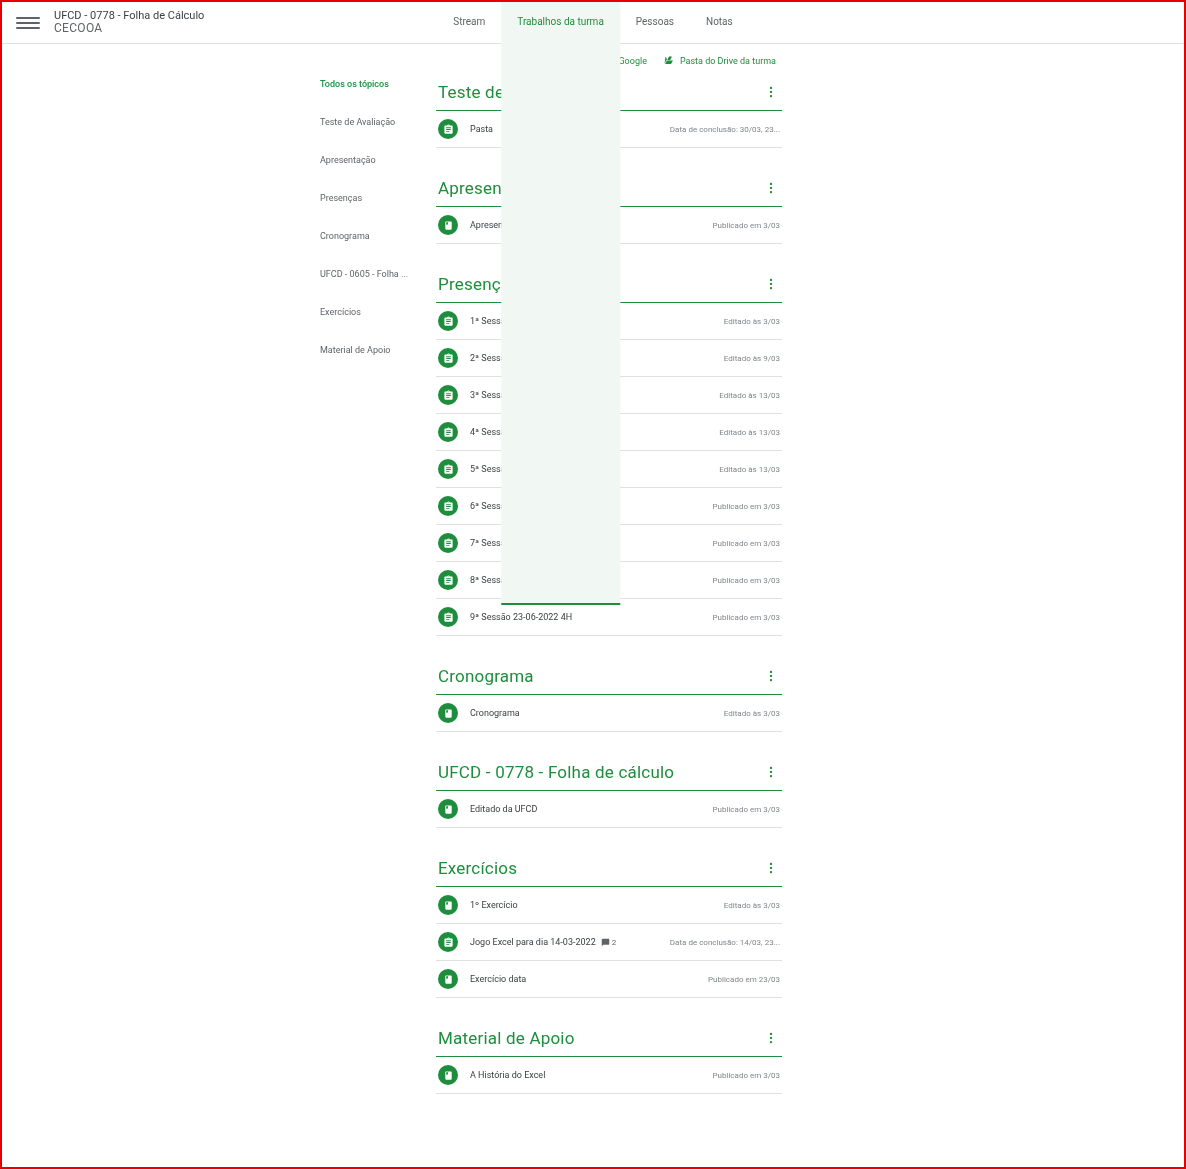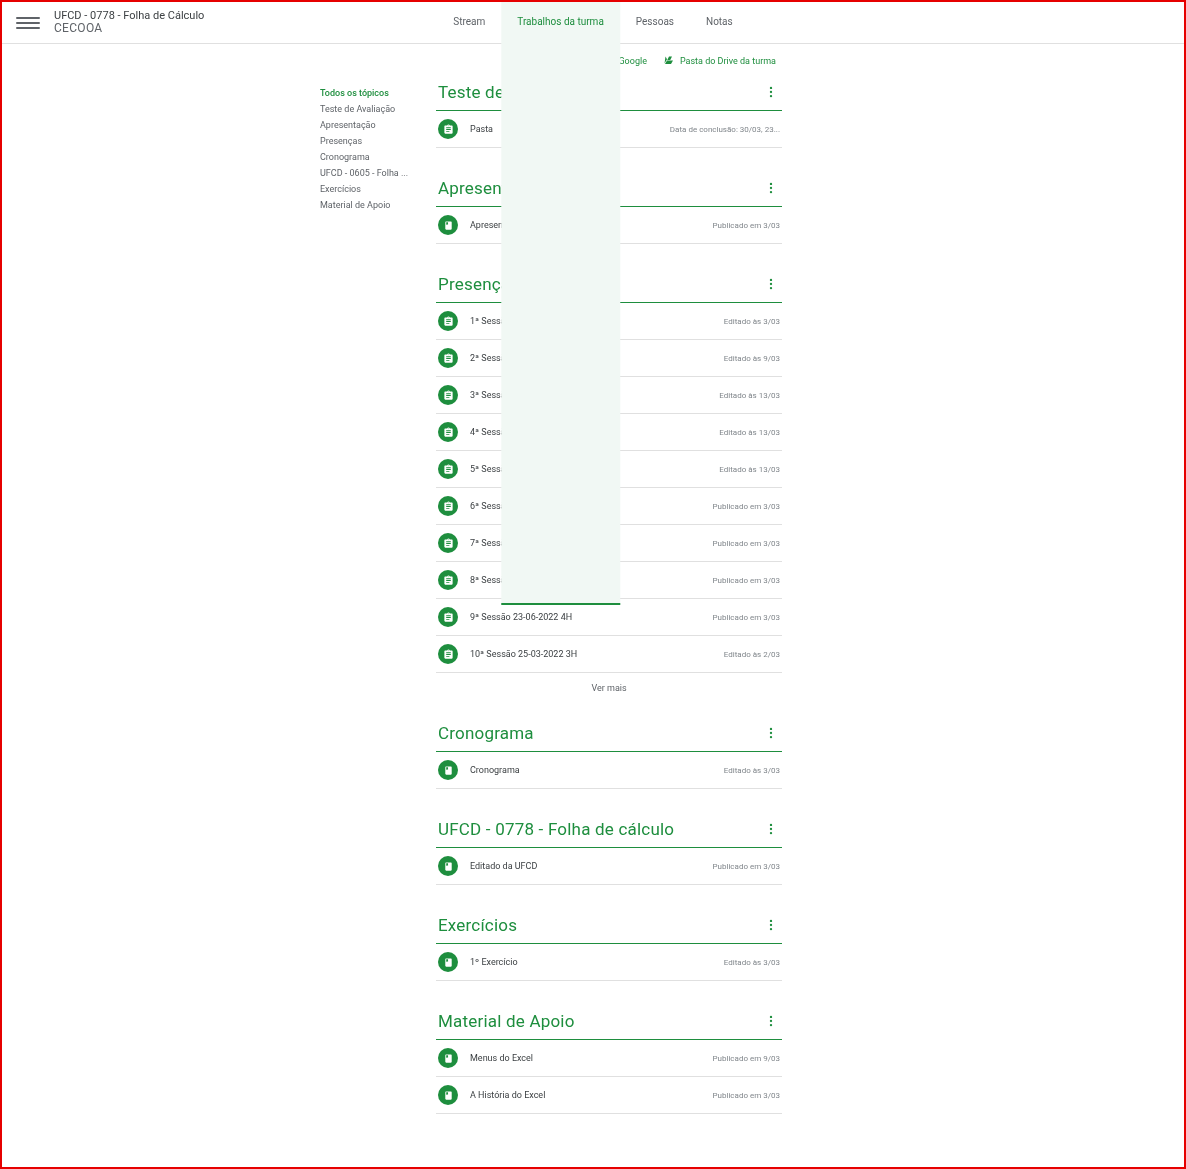--- a/index.html
+++ b/index.html
@@ -17,21 +17,21 @@
   .tab { padding:0 16px; display:flex; align-items:center; font-size:10px; color:#5f6368; cursor:pointer; border-bottom:2px solid transparent; }
   .tab.active { color:#1e8e3e; border-bottom-color:#1e8e3e; background:#f1f8f4; }
 
   
   .quicklinks { display:flex; justify-content:flex-end; gap:16px; padding:10px 408px 6px 0; }
   .ql { display:flex; align-items:center; gap:5px; font-size:9px; color:#1e8e3e; cursor:pointer; }
   .ql svg { width:12px; height:12px; }
 
   
   .layout { display:flex; padding:0 0 0 318px; }
-  .sidebar { width:110px; position:absolute; left:318px; top:86px; display:flex; flex-direction:column; gap:6px; }
+  .sidebar { width:110px; position:absolute; left:318px; top:77px; display:flex; flex-direction:column; gap:28px; }
   .side-item { font-size:9px; color:#5f6368; cursor:pointer; white-space:nowrap; overflow:hidden; text-overflow:ellipsis; max-width:100px;}
   .side-item.active { color:#1e8e3e; font-weight:500; }
   .content { margin-left:116px; width:346px; padding-top:4px; padding-bottom:20px;}
 
   .section { margin-top:26px; }
   .section:first-child { margin-top:0; }
   .section-head { display:flex; align-items:center; justify-content:space-between; padding:4px 2px 8px 2px; border-bottom:1px solid #1e8e3e;}
   .section-title { font-size:17px; color:#1e8e3e; font-weight:400; letter-spacing:.2px;}
   .more-btn { width:18px; height:18px; display:flex; align-items:center; justify-content:center; cursor:pointer; border-radius:50%; }
   .more-btn svg circle { fill:#1e8e3e; }
@@ -256,32 +256,20 @@
           <div class="icon-circle">
             <svg viewBox="0 0 24 24">
               <path d="M19 3h-4.18C14.4 1.84 13.3 1 12 1s-2.4.84-2.82 2H5c-1.1 0-2 .9-2 2v14c0 1.1.9 2 2 2h14c1.1 0 2-.9 2-2V5c0-1.1-.9-2-2-2zm-7 0c.55 0 1 .45 1 1s-.45 1-1 1-1-.45-1-1 .45-1 1-1zM7 7h10v2H7V7zm0 4h10v2H7v-2zm0 4h7v2H7v-2z"></path>
             </svg>
           </div>
           <div class="row-title">
             <span>9ª Sessão 23-06-2022 4H</span>
           </div>
           <div class="row-meta">Publicado em 3/03</div>
         </div>
-        <div class="row">
-          <div class="icon-circle">
-            <svg viewBox="0 0 24 24">
-              <path d="M19 3h-4.18C14.4 1.84 13.3 1 12 1s-2.4.84-2.82 2H5c-1.1 0-2 .9-2 2v14c0 1.1.9 2 2 2h14c1.1 0 2-.9 2-2V5c0-1.1-.9-2-2-2zm-7 0c.55 0 1 .45 1 1s-.45 1-1 1-1-.45-1-1 .45-1 1-1zM7 7h10v2H7V7zm0 4h10v2H7v-2zm0 4h7v2H7v-2z"></path>
-            </svg>
-          </div>
-          <div class="row-title">
-            <span>10ª Sessão 25-03-2022 3H</span>
-          </div>
-          <div class="row-meta">Editado às 2/03</div>
-        </div>
-        <div class="show-more">Ver mais</div>
       </div>
       <div class="section">
         <div class="section-head">
           <div class="section-title">Cronograma</div>
           <div class="more-btn">
             <svg width="14" height="14" viewBox="0 0 24 24">
               <circle cx="12" cy="5" r="2"></circle>
               <circle cx="12" cy="12" r="2"></circle>
               <circle cx="12" cy="19" r="2"></circle>
             </svg>
@@ -337,42 +325,59 @@
           <div class="icon-circle">
             <svg viewBox="0 0 24 24">
               <path d="M17 3H7c-1.1 0-2 .9-2 2v14c0 1.1.9 2 2 2h10c1.1 0 2-.9 2-2V5c0-1.1-.9-2-2-2zM7 5h4v6l-2-1.5L7 11V5z"></path>
             </svg>
           </div>
           <div class="row-title">
             <span>1º Exercício</span>
           </div>
           <div class="row-meta">Editado às 3/03</div>
         </div>
+        <div class="row">
+          <div class="icon-circle">
+            <svg viewBox="0 0 24 24">
+              <path d="M19 3h-4.18C14.4 1.84 13.3 1 12 1s-2.4.84-2.82 2H5c-1.1 0-2 .9-2 2v14c0 1.1.9 2 2 2h14c1.1 0 2-.9 2-2V5c0-1.1-.9-2-2-2zm-7 0c.55 0 1 .45 1 1s-.45 1-1 1-1-.45-1-1 .45-1 1-1zM7 7h10v2H7V7zm0 4h10v2H7v-2zm0 4h7v2H7v-2z"></path>
+            </svg>
+          </div>
+          <div class="row-title">
+            <span>Jogo Excel para dia 14-03-2022</span>
+            <span class="comment-badge">
+              <svg viewBox="0 0 24 24">
+                <path d="M20 2H4c-1.1 0-2 .9-2 2v18l4-4h14c1.1 0 2-.9 2-2V4c0-1.1-.9-2-2-2z"></path>
+              </svg>
+              <span>2</span>
+            </span>
+          </div>
+          <div class="row-meta">Data de conclusão: 14/03, 23...</div>
+        </div>
+        <div class="row">
+          <div class="icon-circle">
+            <svg viewBox="0 0 24 24">
+              <path d="M17 3H7c-1.1 0-2 .9-2 2v14c0 1.1.9 2 2 2h10c1.1 0 2-.9 2-2V5c0-1.1-.9-2-2-2zM7 5h4v6l-2-1.5L7 11V5z"></path>
+            </svg>
+          </div>
+          <div class="row-title">
+            <span>Exercício data</span>
+          </div>
+          <div class="row-meta">Publicado em 23/03</div>
+        </div>
       </div>
       <div class="section">
         <div class="section-head">
           <div class="section-title">Material de Apoio</div>
           <div class="more-btn">
             <svg width="14" height="14" viewBox="0 0 24 24">
               <circle cx="12" cy="5" r="2"></circle>
               <circle cx="12" cy="12" r="2"></circle>
               <circle cx="12" cy="19" r="2"></circle>
             </svg>
           </div>
-        </div>
-        <div class="row">
-          <div class="icon-circle">
-            <svg viewBox="0 0 24 24">
-              <path d="M17 3H7c-1.1 0-2 .9-2 2v14c0 1.1.9 2 2 2h10c1.1 0 2-.9 2-2V5c0-1.1-.9-2-2-2zM7 5h4v6l-2-1.5L7 11V5z"></path>
-            </svg>
-          </div>
-          <div class="row-title">
-            <span>Menus do Excel</span>
-          </div>
-          <div class="row-meta">Publicado em 9/03</div>
         </div>
         <div class="row">
           <div class="icon-circle">
             <svg viewBox="0 0 24 24">
               <path d="M17 3H7c-1.1 0-2 .9-2 2v14c0 1.1.9 2 2 2h10c1.1 0 2-.9 2-2V5c0-1.1-.9-2-2-2zM7 5h4v6l-2-1.5L7 11V5z"></path>
             </svg>
           </div>
           <div class="row-title">
             <span>A História do Excel</span>
           </div>

